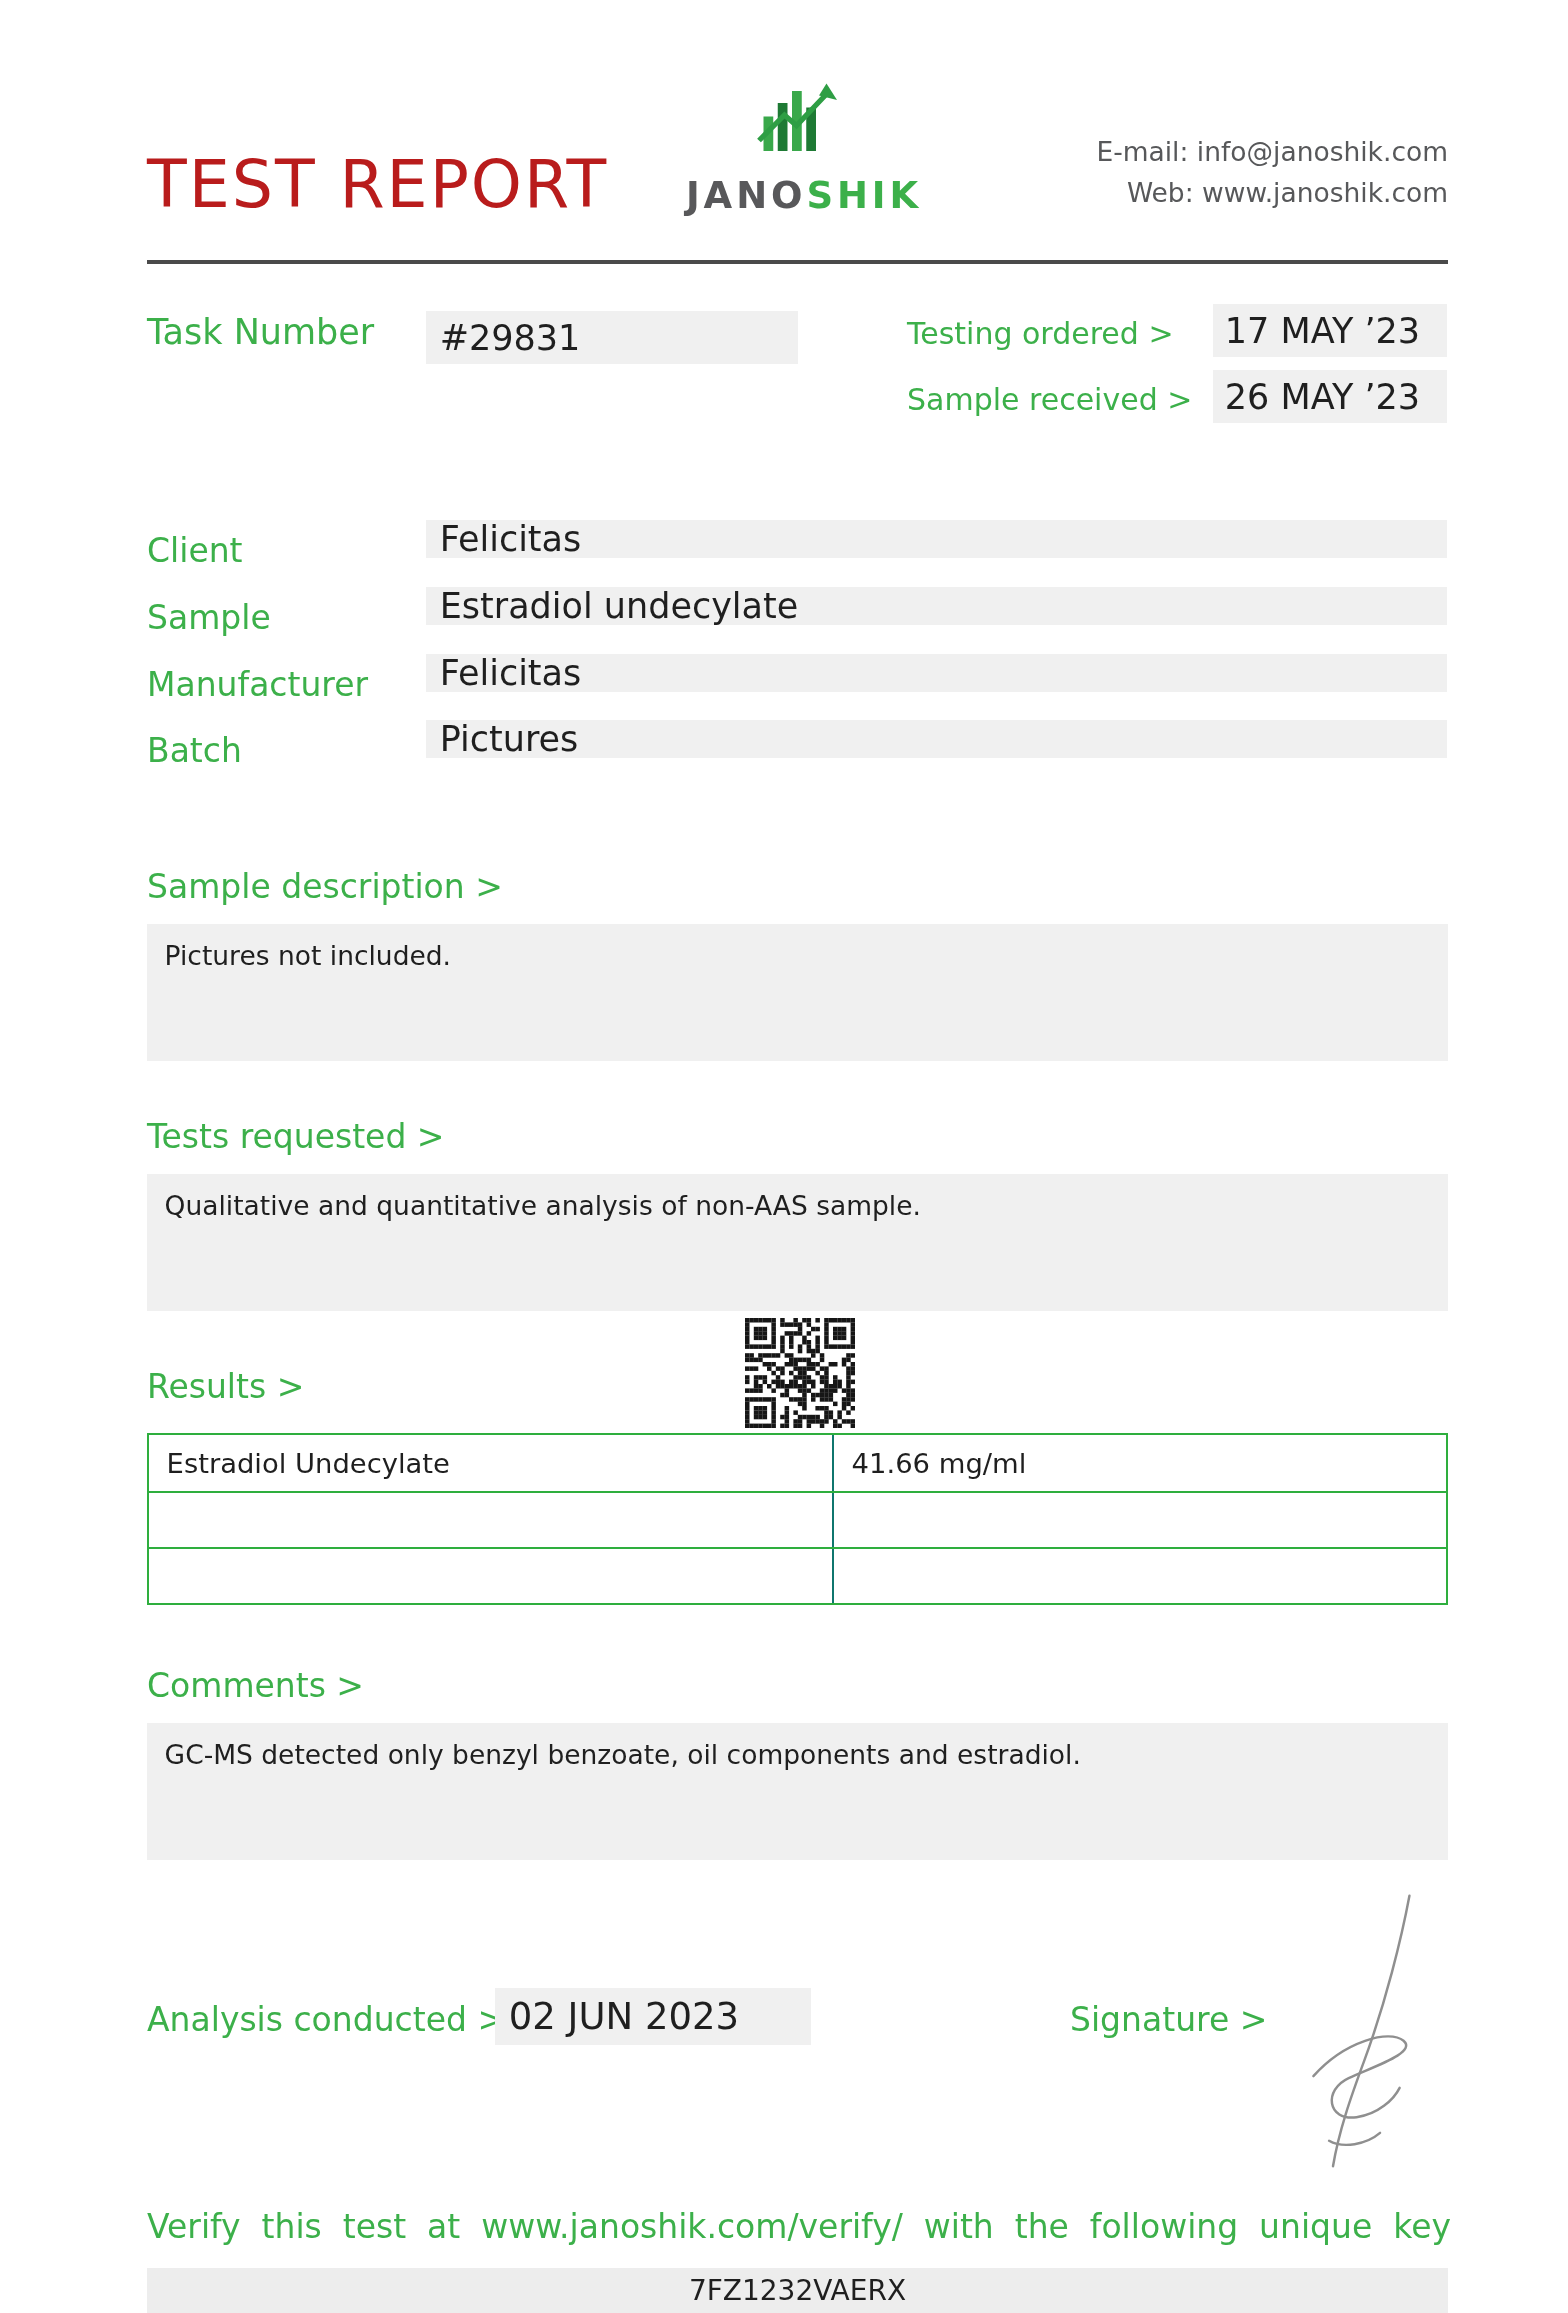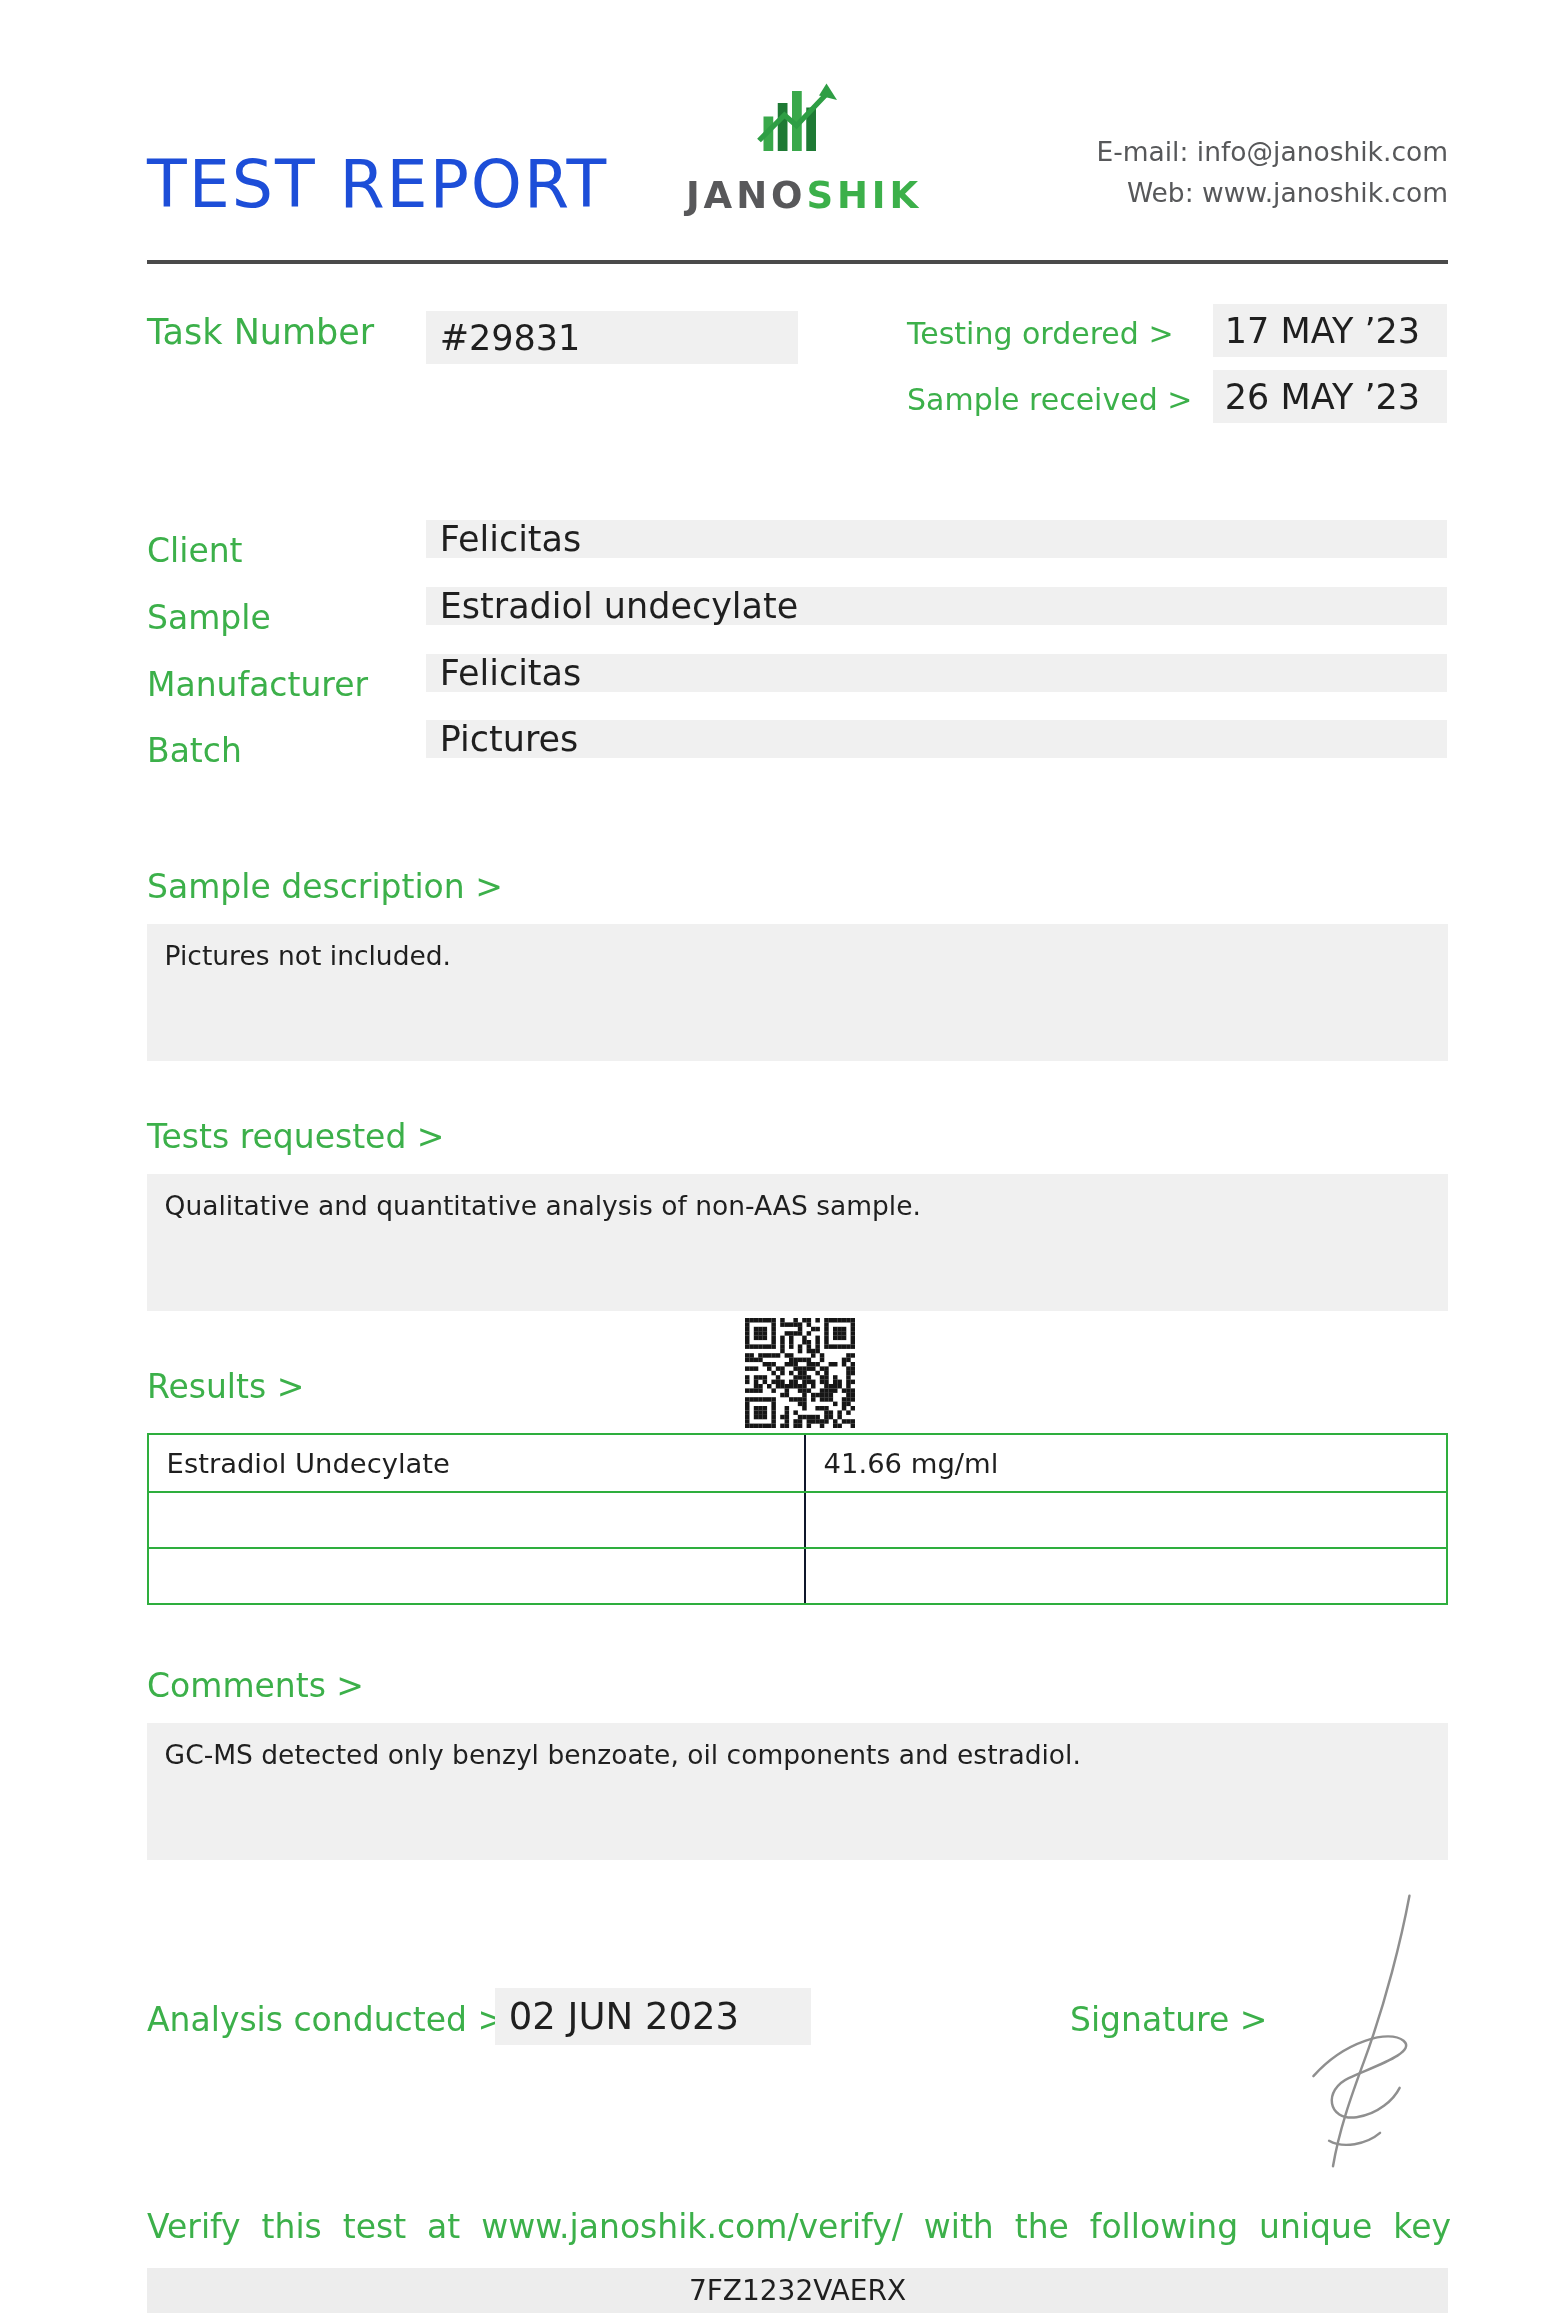--- a/index.html
+++ b/index.html
@@ -6,21 +6,21 @@
   html,body { background:#ffffff; }
   .page {
     position:relative; width:1568px; height:2313px; background:#fff;
     font-family:"DejaVu Sans","Liberation Sans",sans-serif; color:#1f1f1f; overflow:hidden;
   }
   .abs { position:absolute; }
   .green { color:#3cb04a; }
   .box { background:#f0f0f0; }
 
   
-  .title { left:147px; top:147px; font-size:65px; letter-spacing:2px; color:#1d4ed8; font-weight:500; }
+  .title { left:147px; top:147px; font-size:65px; letter-spacing:2px; color:#b91c1c; font-weight:500; }
   .logo-icon { left:753px; top:80px; }
   .logo-text { left:647px; top:174px; width:314px; text-align:center; font-size:37px; font-weight:700; letter-spacing:3.9px; color:#58585a; }
   .logo-text .green { color:#3cb04a; }
   .contact { left:882px; top:131px; width:566px; text-align:right; font-size:26.5px; line-height:41px; color:#57585a; }
   .rule { left:147px; top:260px; width:1301px; height:3.9px; background:#4a4a4a; }
 
   
   .task-label { left:147px; top:312px; font-size:35px; color:#3cb04a; }
   .task-number { left:426px; top:304px; width:372px; height:53px; font-size:35px; display:flex; align-items:center; padding-left:13.7px;margin-top:7px; }
   .ordered-label { left:907px; top:316px; font-size:30px; color:#3cb04a; }
@@ -36,21 +36,21 @@
   .section-label { left:147px; font-size:33px; color:#3cb04a; }
   .section-box { left:147px; width:1301px; height:137px; font-size:26.5px; padding:15.7px 17.6px; }
 
   
   .qr { left:745px; top:1318px; }
   .results-table { left:147px; top:1433px; width:1301px; border:2.9px solid #2eae3e; }
   .results-row { display:flex; height:56px; }
   .results-row + .results-row { border-top:2px solid #2eae3e; }
   .cell { display:flex; align-items:center; padding-left:17.6px; font-size:27.4px; }
   .cell-name { width:655px; }
-  .cell-value { flex:1; border-left:2px solid #0f172a; }
+  .cell-value { flex:1; border-left:2px solid #0f766e;margin-left:28px; }
 
   
   .analysis-label { left:147px; top:2000px; font-size:33px; color:#3cb04a; }
   .analysis-box { left:495px; top:1988px; width:316px; height:57px; font-size:37px; display:flex; align-items:center; padding-left:13.7px; }
   .signature-label { left:1070px; top:2000px; font-size:33px; color:#3cb04a; }
   .signature-svg { left:1284px; top:1884px; }
   .verify { left:147px; top:2207px; width:1304px; font-size:33px; color:#3cb04a; text-align:justify; text-align-last:justify; }
   .key-box { left:147px; top:2268px; width:1301px; height:55px; background:#ededed; display:flex; align-items:flex-start; justify-content:center; font-size:28px; padding-top:5.9px; }
 </style>
 </head>

